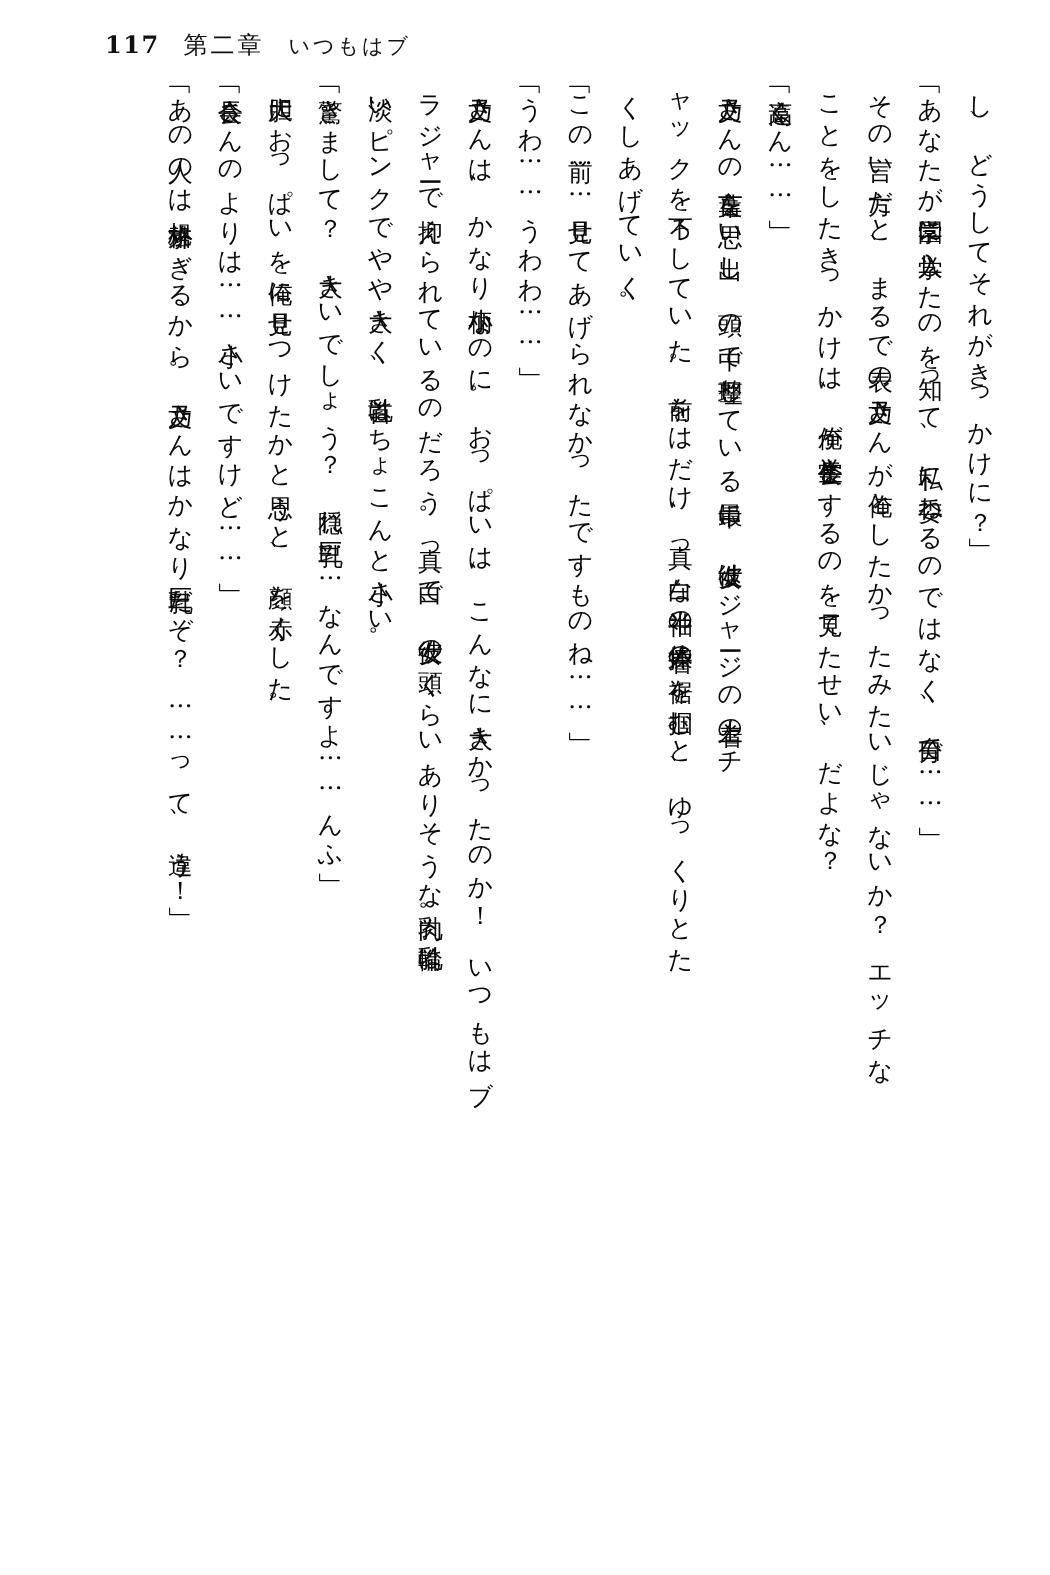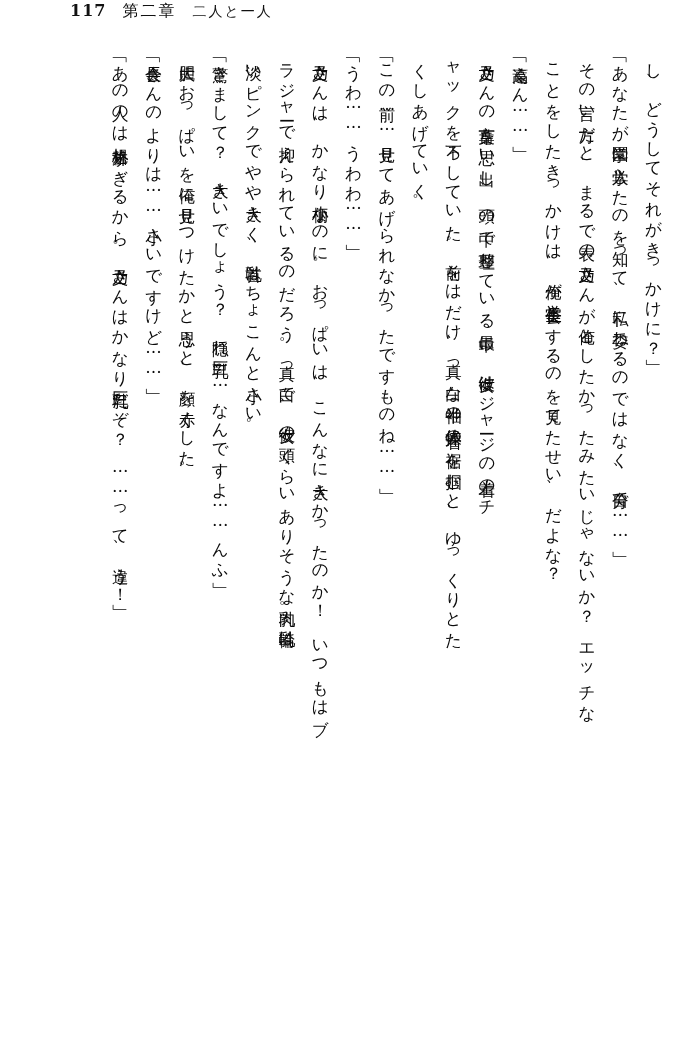--- a/index.html
+++ b/index.html
@@ -13,21 +13,21 @@
     font-family: "DejaVu Serif", "Liberation Serif", serif;
     color: #0a0a0a;
     overflow: hidden;
     position: relative;
   }
   .page {
     position: relative;
     width: 700px;
     height: 1050px;
     box-sizing: border-box;
-    padding: 1px 30px 20px 30px;
+    padding: 20px 30px 20px 30px;
   }
   .header {
     display: flex;
     align-items: baseline;
     gap: 16px;
     height: 30px;
     padding-left: 40px;
     font-size: 15px;
     letter-spacing: 1px;
     color: #111;
@@ -78,21 +78,21 @@
   }
 </style>
 </head>
 <body>
 
 <div class="page">
 
   <div class="header">
     <span class="folio">117</span>
     <span class="chapter-num">第二章</span>
-    <span class="chapter-title">二人と一人</span>
+    <span class="chapter-title">いつもはブ</span>
   </div>
 
   <div class="body-area">
     <p class="para noindent">し、どうしてそれがきっかけに？」</p>
     <p class="para quote">「あなたが学園に入学したのを知って、私に委ねるのではなく、自分で……」</p>
     <p class="para noindent">その言い方だと、まるで表の文乃さんが俺としたかったみたいじゃないか？　エッチな</p>
     <p class="para noindent">ことをしたきっかけは、俺が学生会長とするのを見てたせい、だよな？</p>
     <p class="para quote">「高遠くん……」</p>
     <p class="para noindent">文乃さんの言葉を思い出し、頭の中で整理している最中に、彼女はジャージの上着のチ</p>
     <p class="para noindent">ャックを下ろしていた。前をはだけ、真っ白な半袖の体操着の裾を掴むと、ゆっくりとた</p>

